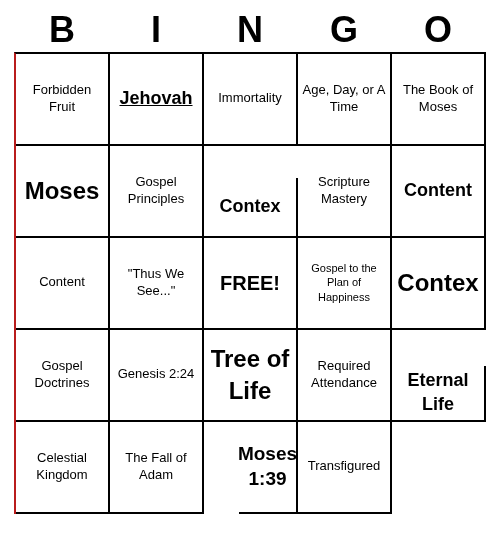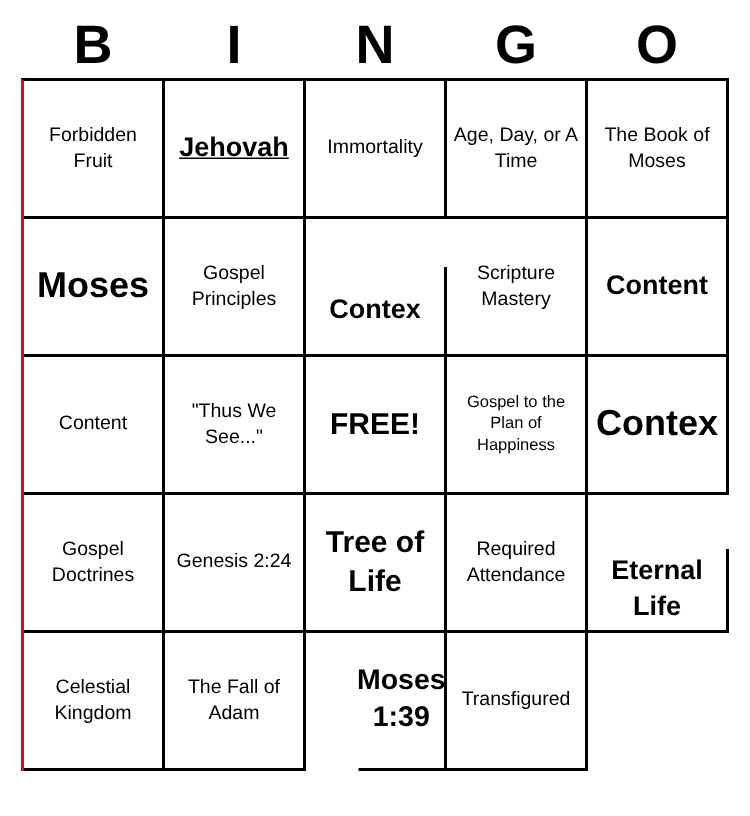--- a/index.html
+++ b/index.html
@@ -78,20 +78,20 @@
     <div class="bingo-cell" style="font-size: 18px; font-weight: bold; margin-top: 32px;">Contex</div>
     <div class="bingo-cell">Scripture Mastery</div>
     <div class="bingo-cell" style="font-size: 18px; font-weight: bold;">Content</div>
     <div class="bingo-cell">Content</div>
     <div class="bingo-cell">"Thus We See..."</div>
     <div class="bingo-cell free">FREE!</div>
     <div class="bingo-cell" style="font-size: 11px;">Gospel to the Plan of Happiness</div>
     <div class="bingo-cell" style="font-size: 24px; font-weight: bold;">Contex</div>
     <div class="bingo-cell">Gospel Doctrines</div>
     <div class="bingo-cell">Genesis 2:24</div>
-    <div class="bingo-cell" style="font-size: 20px; font-weight: bold;">Tree of Life</div>
+    <div class="bingo-cell" style="font-size: 24px; font-weight: bold;">Tree of Life</div>
     <div class="bingo-cell">Required Attendance</div>
     <div class="bingo-cell" style="font-size: 18px; font-weight: bold; margin-top: 36px;">Eternal Life</div>
     <div class="bingo-cell">Celestial Kingdom</div>
     <div class="bingo-cell">The Fall of Adam</div>
     <div class="bingo-cell" style="font-size: 19px; font-weight: bold; margin-left: 35px;">Moses 1:39</div>
     <div class="bingo-cell">Transfigured</div>
   </div>
 
 </body></html>

